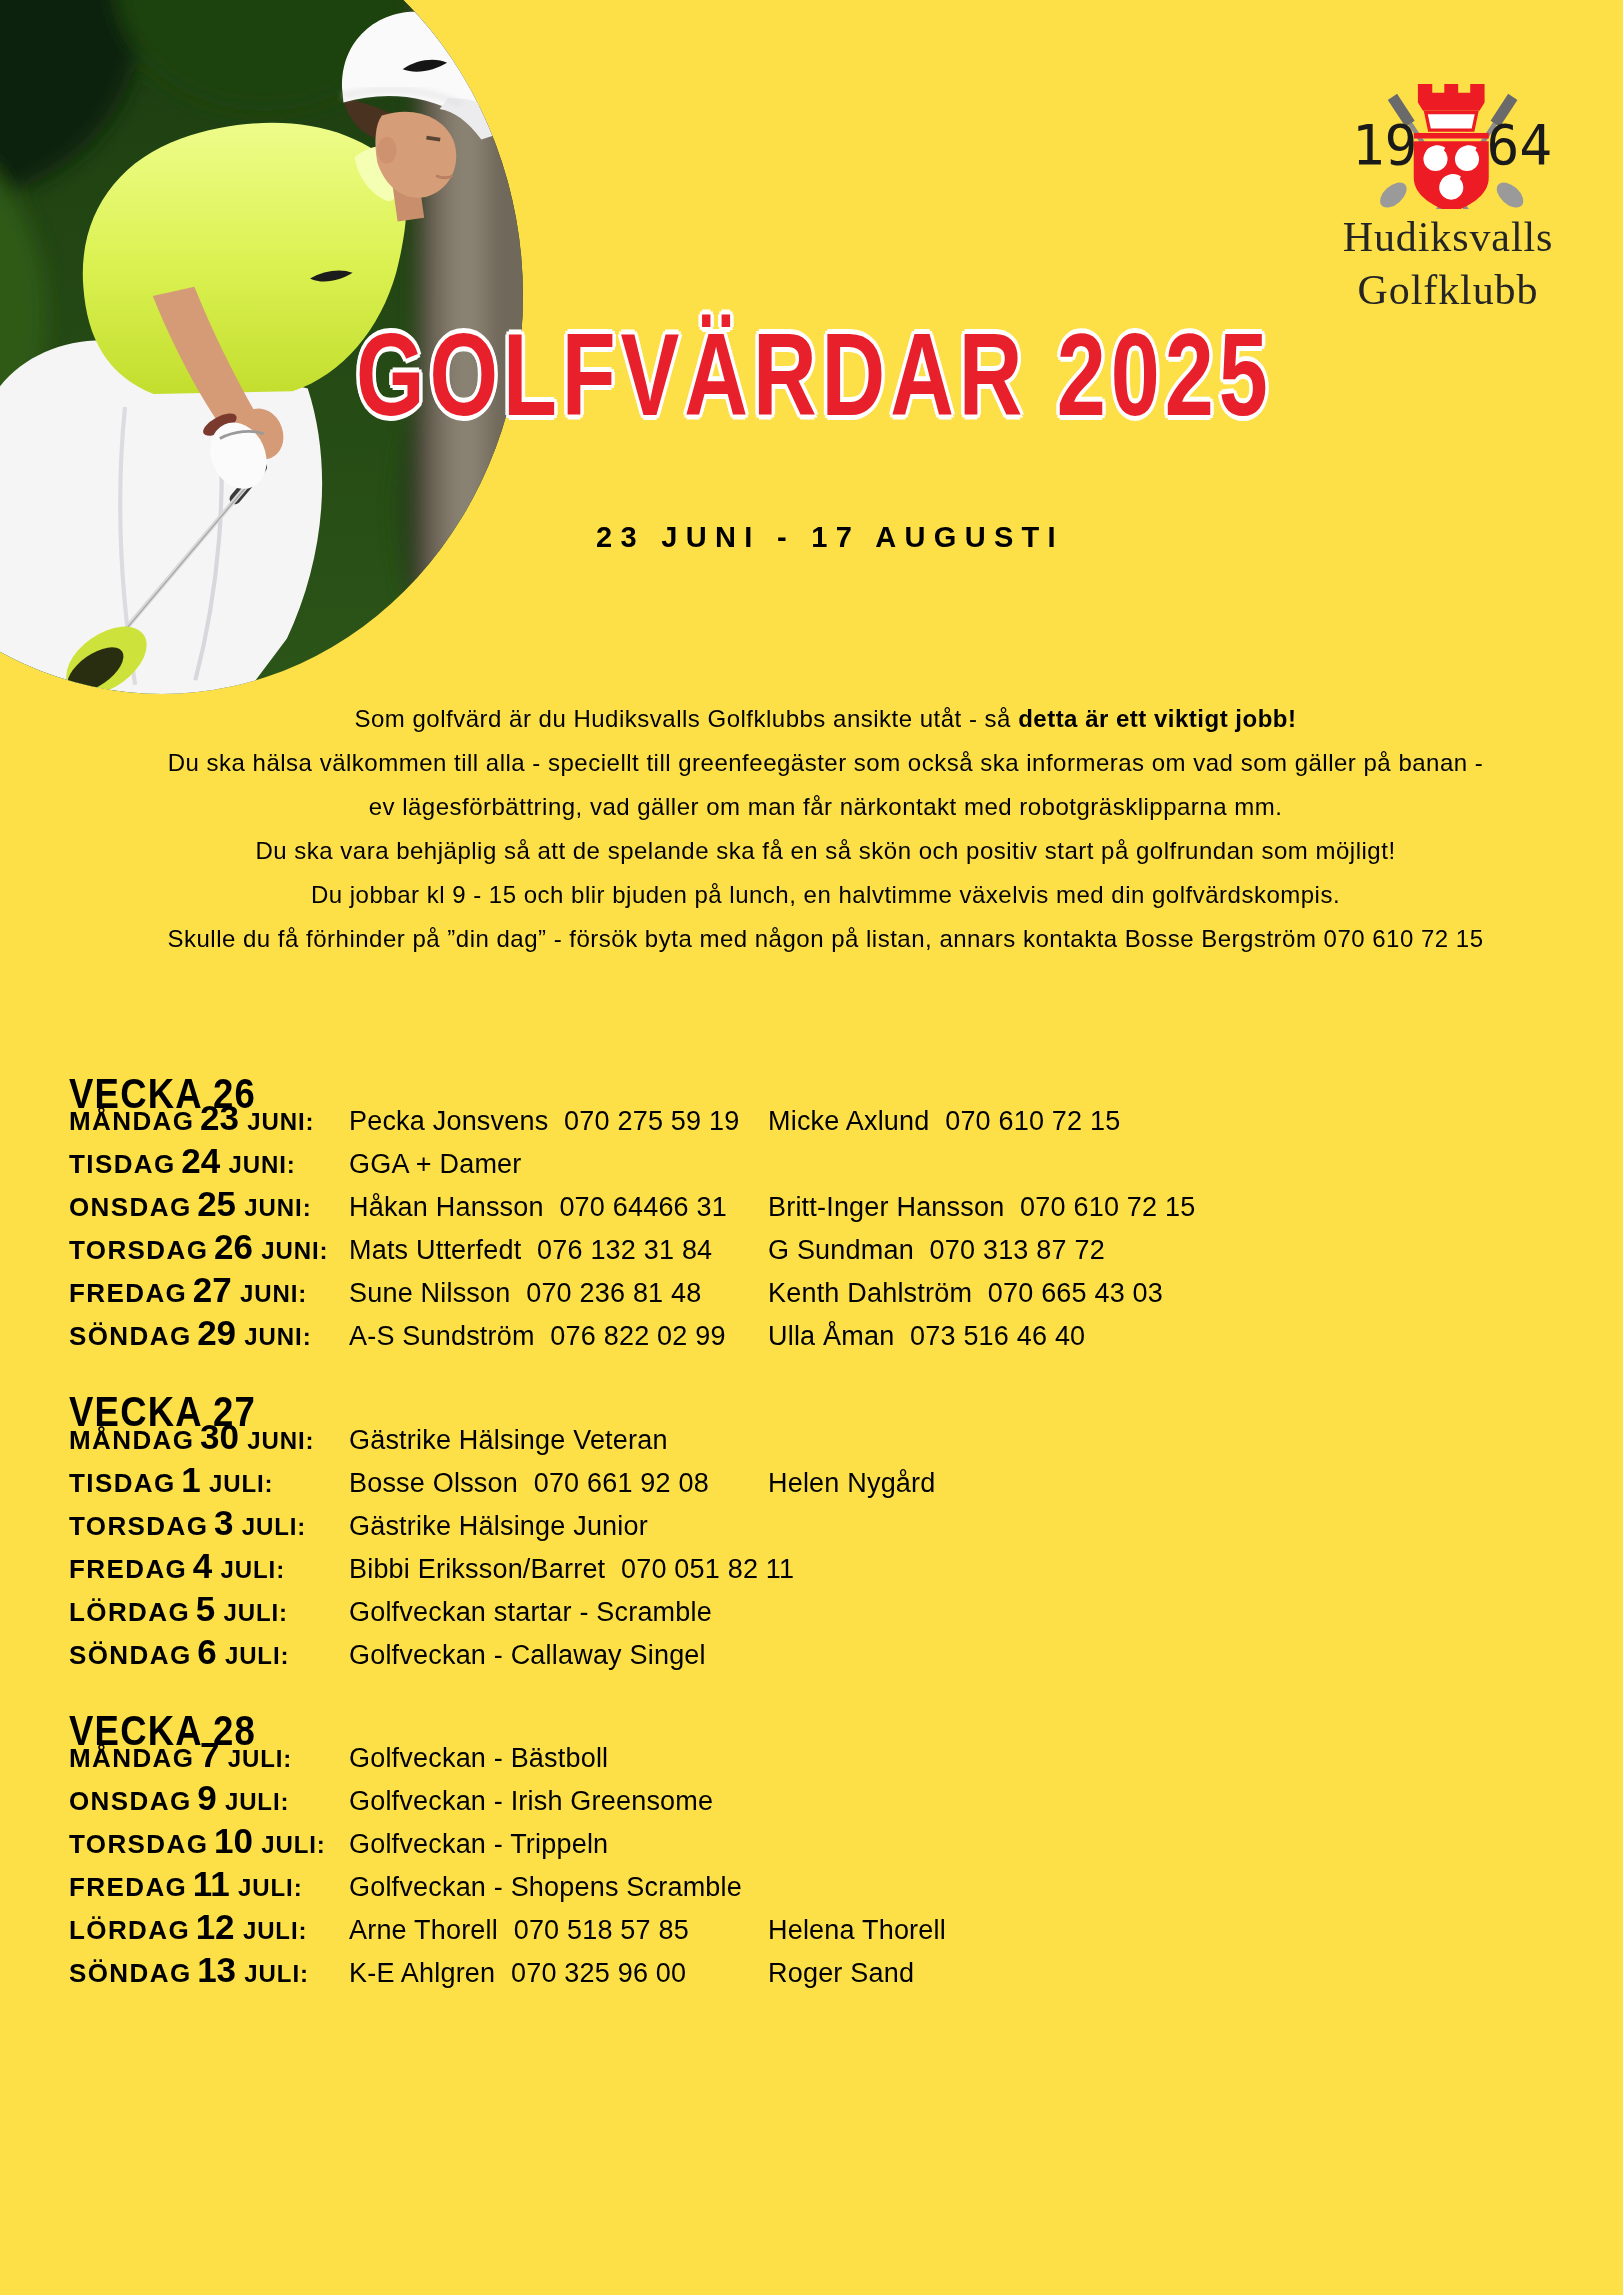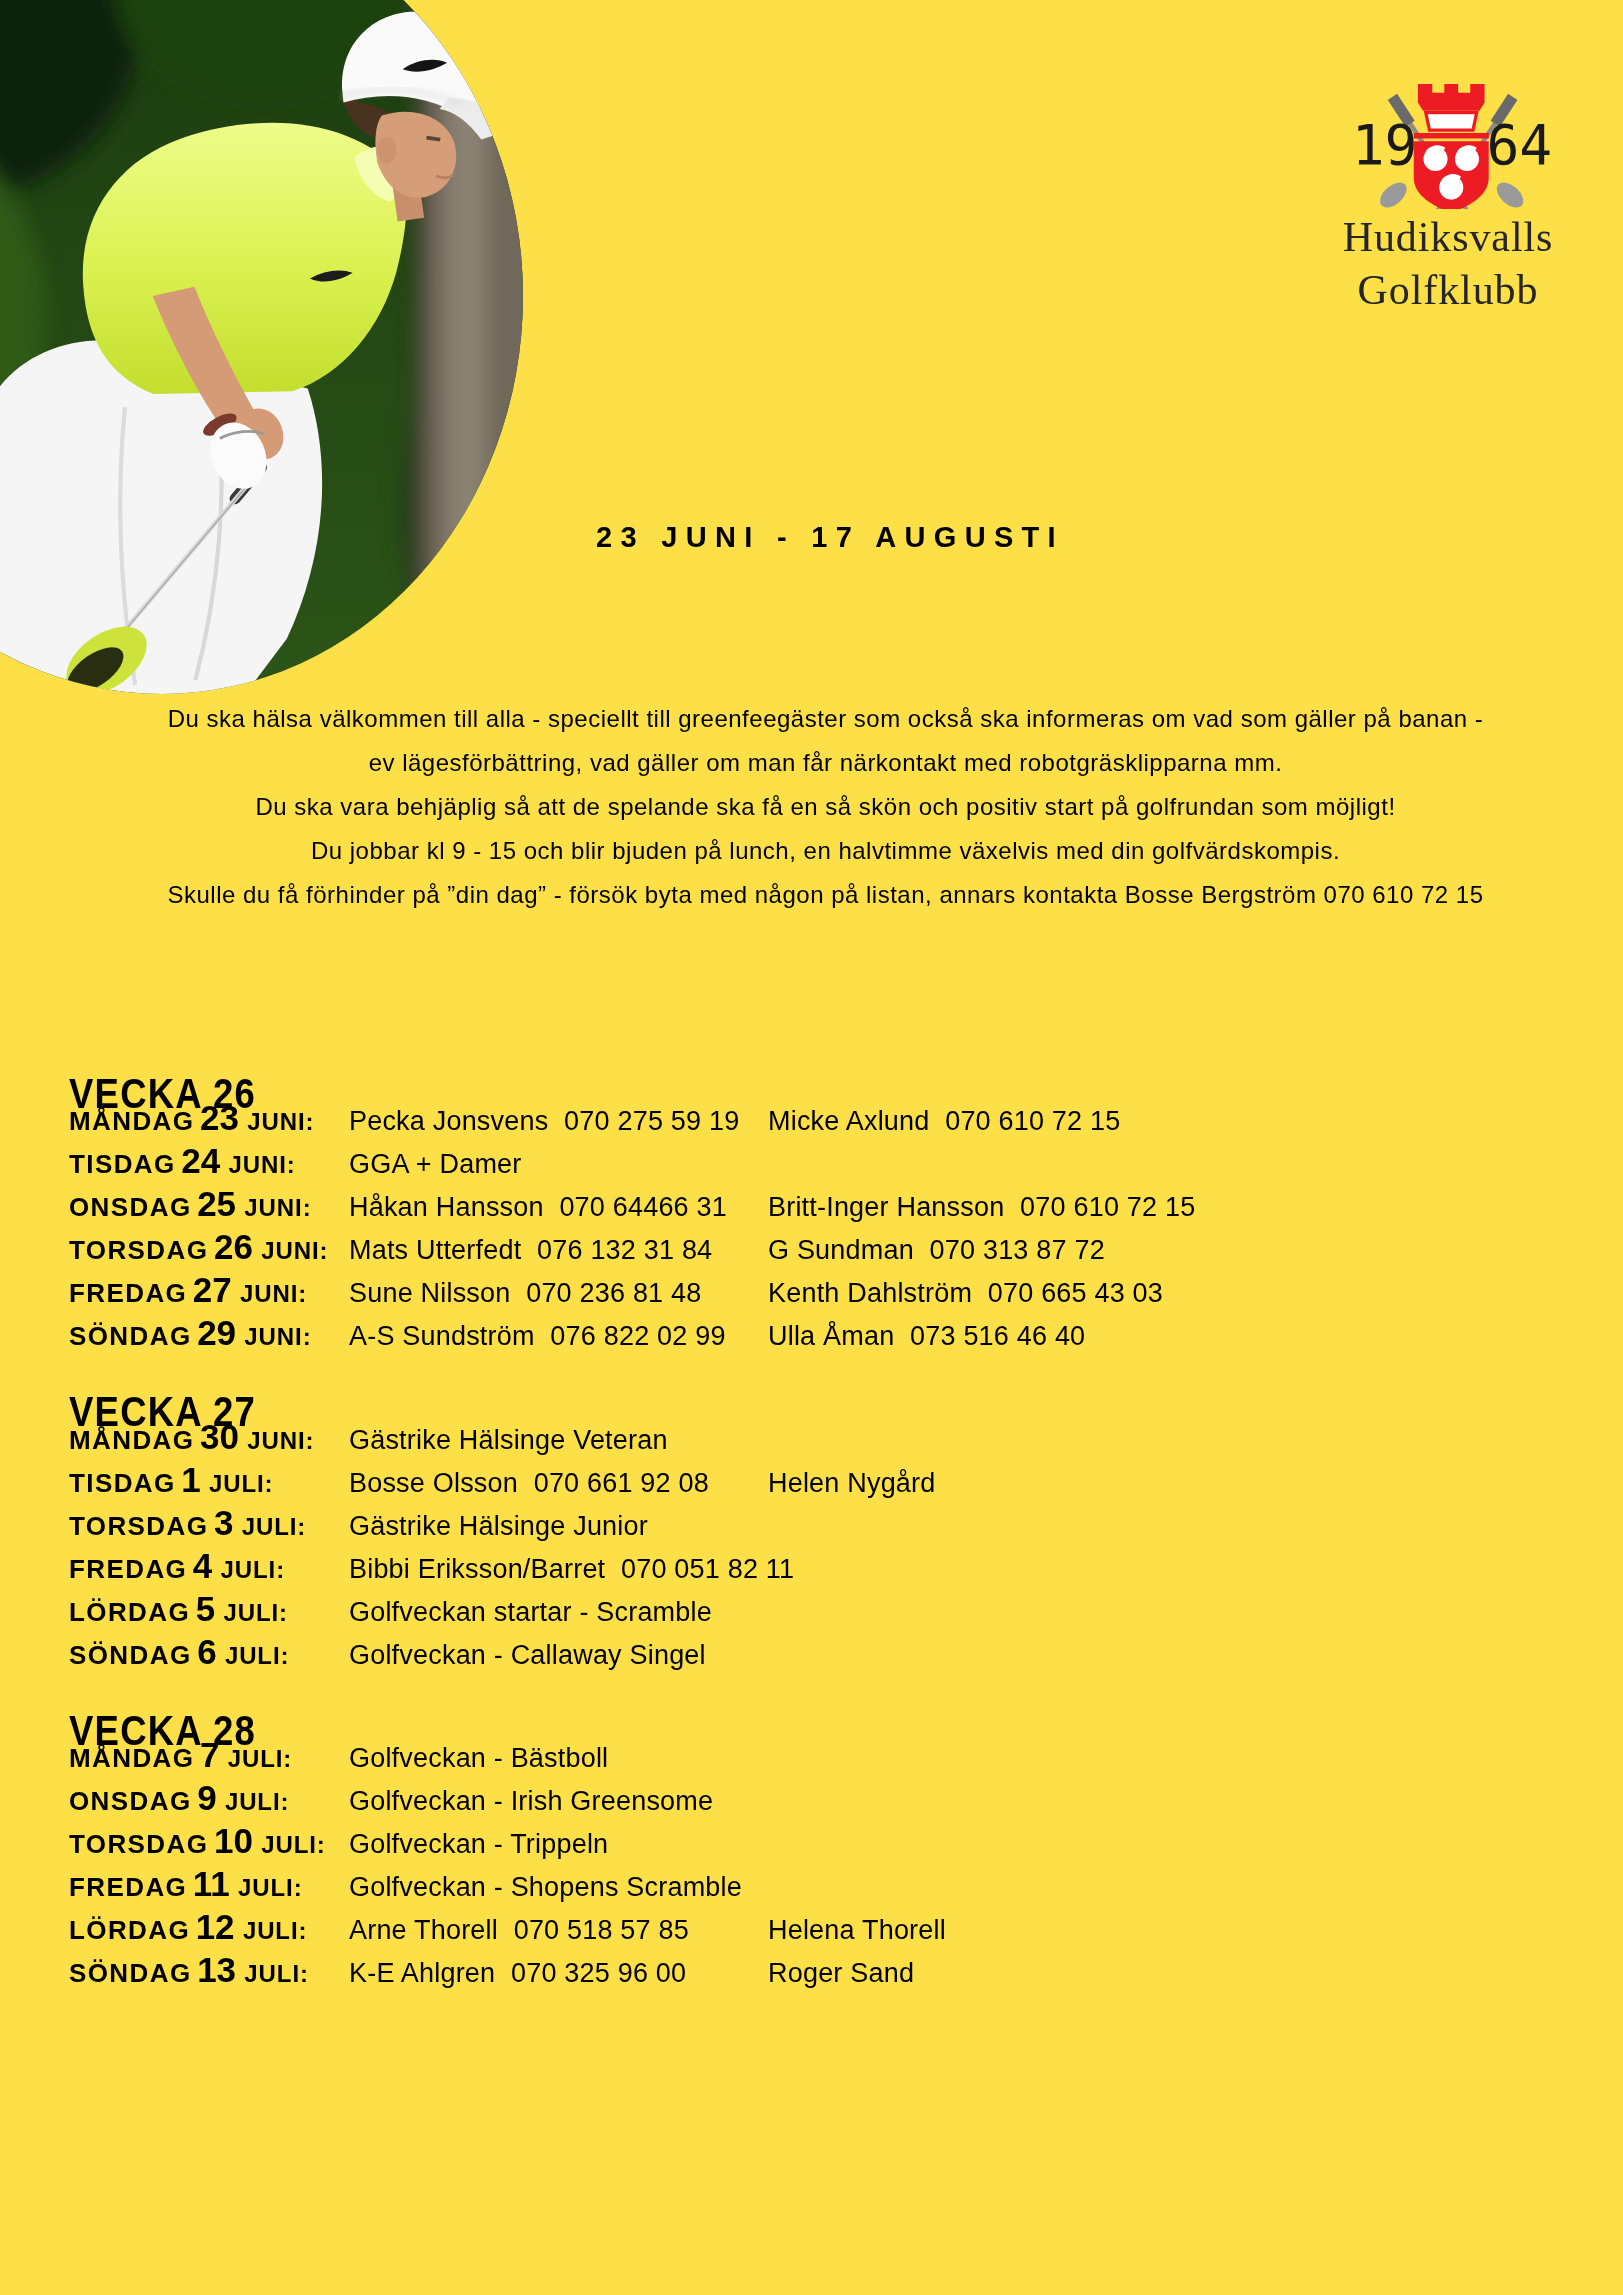--- a/index.html
+++ b/index.html
@@ -142,23 +142,27 @@
         <circle cx="277" cy="284" r="26" fill="#ffffff"></circle>
         <path d="M256 268 C 264 254 286 250 298 260 L 290 276 Z" fill="#ffffff"></path>
       </g>
       <text x="133" y="233" text-anchor="middle" font-family="DejaVu Sans Mono, monospace" font-size="118" fill="#1a1a1a">19</text>
       <text x="424" y="233" text-anchor="middle" font-family="DejaVu Sans Mono, monospace" font-size="118" fill="#1a1a1a">64</text>
     </svg>
     <div class="logo-name">Hudiksvalls</div>
     <div class="logo-name">Golfklubb</div>
   </div>
 
+  <div class="title">
+    <span class="squeeze">GOLFVÄRDAR 2025</span>
+  </div>
   <div class="subtitle">23 JUNI - 17 AUGUSTI</div>
 
   <div class="intro">
+    <div><span>Som golfvärd är du Hudiksvalls Golfklubbs ansikte utåt - så </span><b>detta är ett viktigt jobb!</b></div>
     <div>Du ska hälsa välkommen till alla - speciellt till greenfeegäster som också ska informeras om vad som gäller på banan -</div>
     <div>ev lägesförbättring, vad gäller om man får närkontakt med robotgräsklipparna mm.</div>
     <div>Du ska vara behjäplig så att de spelande ska få en så skön och positiv start på golfrundan som möjligt!</div>
     <div>Du jobbar kl 9 - 15 och blir bjuden på lunch, en halvtimme växelvis med din golfvärdskompis.</div>
     <div>Skulle du få förhinder på ”din dag” - försök byta med någon på listan, annars kontakta Bosse Bergström 070 610 72 15</div>
   </div>
 
   <div class="schedule">
 
     <div class="week">

